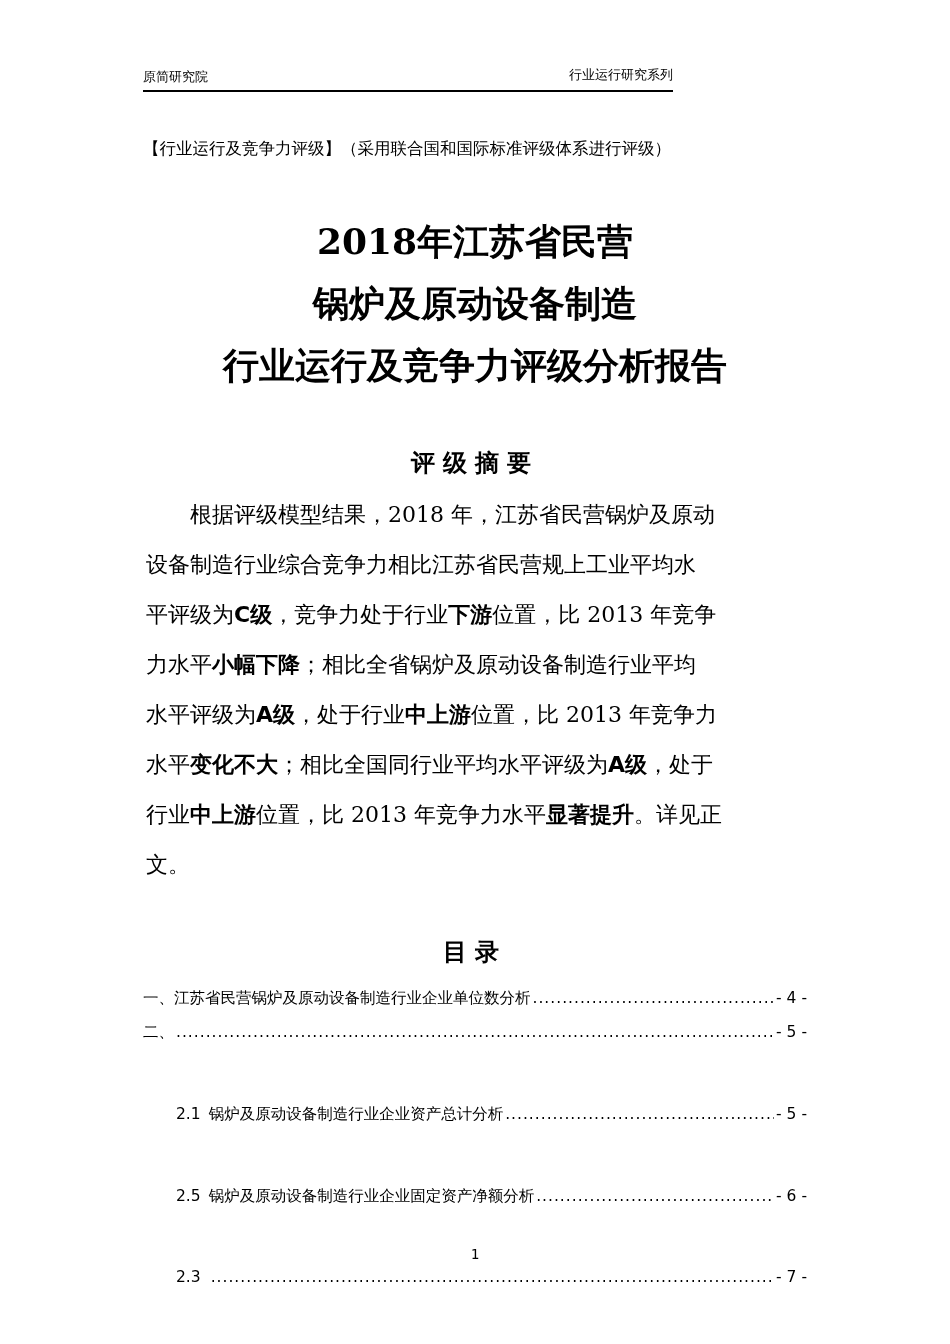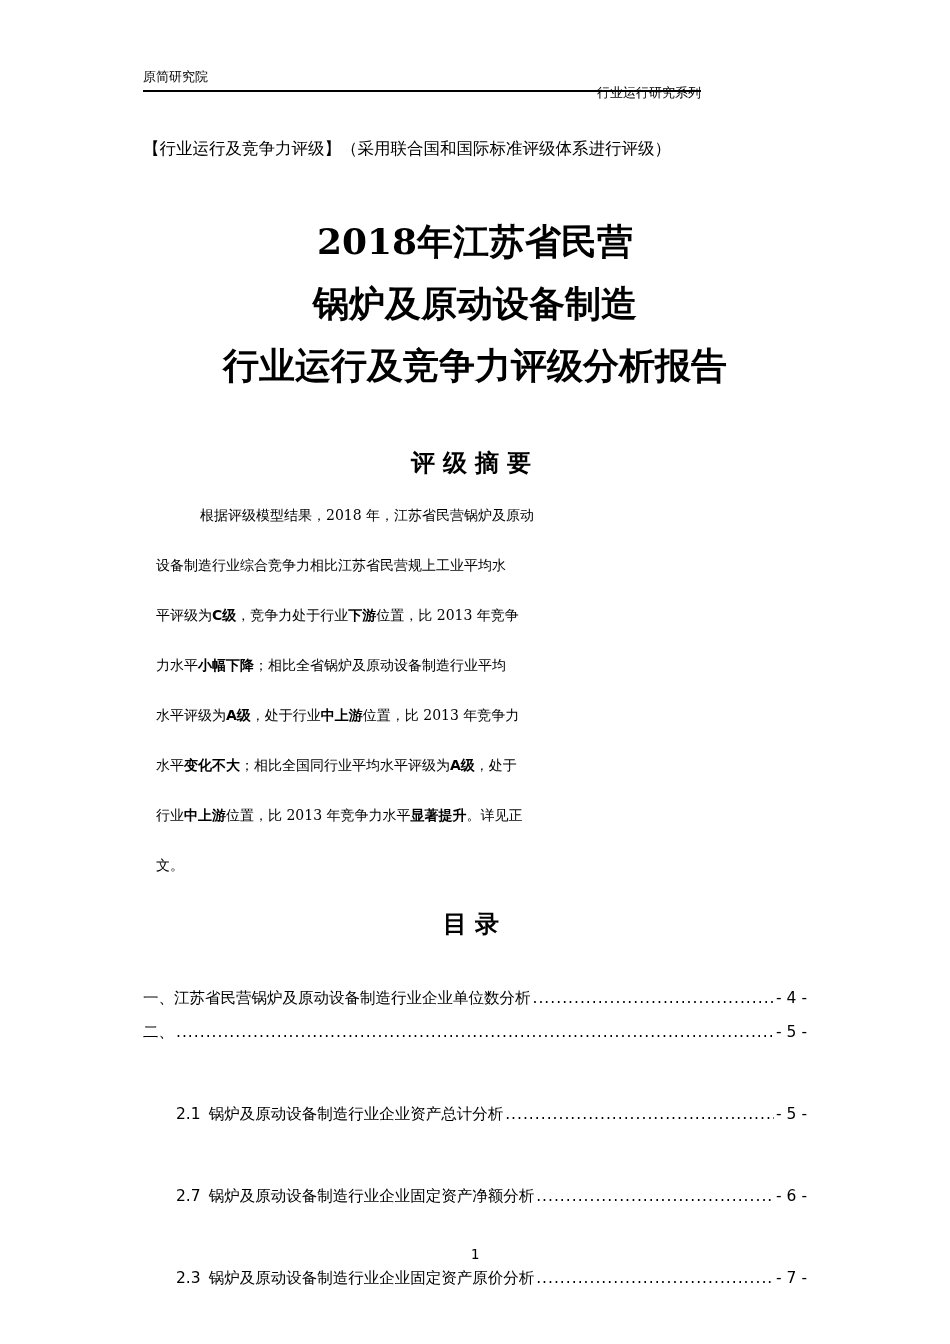--- a/index.html
+++ b/index.html
@@ -1,39 +1,39 @@
 <!DOCTYPE html>
 <html><head>
 <meta charset="utf-8">
 <style>
   html, body { margin: 0; padding: 0; background: #ffffff; }
   body { width: 950px; height: 1344px; position: relative; overflow: hidden; color: #000; }
-  .page { position: absolute; left: 0; top: 0; width: 816px; height: 1344px; padding-left: 28px; }
+  .page { position: absolute; left: 0; top: 0; width: 816px; height: 1344px; }
 
   .hdr { position: absolute; left: 143px; right: 143px; top: 66px; height: 24px; border-bottom: 2px solid #000;
          font-family: "DejaVu Sans", sans-serif; font-size: 13px; }
   .hdr .l { position: absolute; left: 0; top: 2px; }
-  .hdr .r { position: absolute; right: 0; top: 18px; }
+  .hdr .r { position: absolute; right: 0; top: 0; }
 
   .rating-tag { position: absolute; left: 143px; top: 138px; font-family: "DejaVu Sans", sans-serif;
                 font-size: 16.5px; letter-spacing: 0px; white-space: nowrap; }
 
   .title { position: absolute; left: 0; width: 950px; text-align: center;
            font-family: "DejaVu Serif", serif; font-size: 36px; white-space: nowrap; font-weight: bold; }
   .t1 { top: 218px; }
   .t2 { top: 280px; }
   .t3 { top: 342px; }
 
   .sec-title { position: absolute; left: 0; width: 950px; text-align: center;
                font-family: Liberation Serif, serif; font-weight: bold; font-size: 24px; letter-spacing: 8px; }
   .s1 { top: 447px; }
-  .s2 { top: 908px; }
+  .s2 { top: 936px; }
 
-  .para { position: absolute; left: 156px; width: 660px; font-family: "DejaVu Serif", serif;
-          font-size: 14px; line-height: 50px; text-align: justify; }
+  .para { position: absolute; left: 146px; width: 660px; font-family: "DejaVu Serif", serif;
+          font-size: 22px; line-height: 50px; text-align: justify; }
   .para .line { display: block; white-space: nowrap; height: 50px; }
   .para b { font-family: "DejaVu Sans", sans-serif; font-weight: bold; }
 
   .toc { position: absolute; left: 143px; width: 664px; top: 988px; font-family: "DejaVu Sans", sans-serif; font-size: 15.5px; }
   .toc-row { display: flex; align-items: baseline; height: 34px; white-space: nowrap; }
   .toc-row.sub { padding-left: 33px; margin-top: 48px; }
   .toc-row .num { margin-right: 8px; }
   .toc-row .dots { flex: 1; overflow: hidden; margin: 0 2px; }
   .toc-row .dots::before { content: "........................................................................................................................................................"; letter-spacing: 1px; }
   .toc-row .pg { }
@@ -84,28 +84,27 @@
         <span class="dots"></span>
         <span class="pg">- 5 -</span>
       </div>
       <div class="toc-row sub">
         <span class="num">2.1</span>
         <span>锅炉及原动设备制造行业企业资产总计分析</span>
         <span class="dots"></span>
         <span class="pg">- 5 -</span>
       </div>
       <div class="toc-row sub">
-        <span class="num">2.7</span>
+        <span class="num">2.5</span>
         <span>锅炉及原动设备制造行业企业固定资产净额分析</span>
         <span class="dots"></span>
         <span class="pg">- 6 -</span>
       </div>
       <div class="toc-row sub">
         <span class="num">2.3</span>
-        <span>锅炉及原动设备制造行业企业固定资产原价分析</span>
         <span class="dots"></span>
         <span class="pg">- 7 -</span>
       </div>
       <div class="toc-row sub">
         <span class="num">2.4</span>
         <span class="dots"></span>
         <span class="pg">- 8 -</span>
       </div>
     </div>
 

